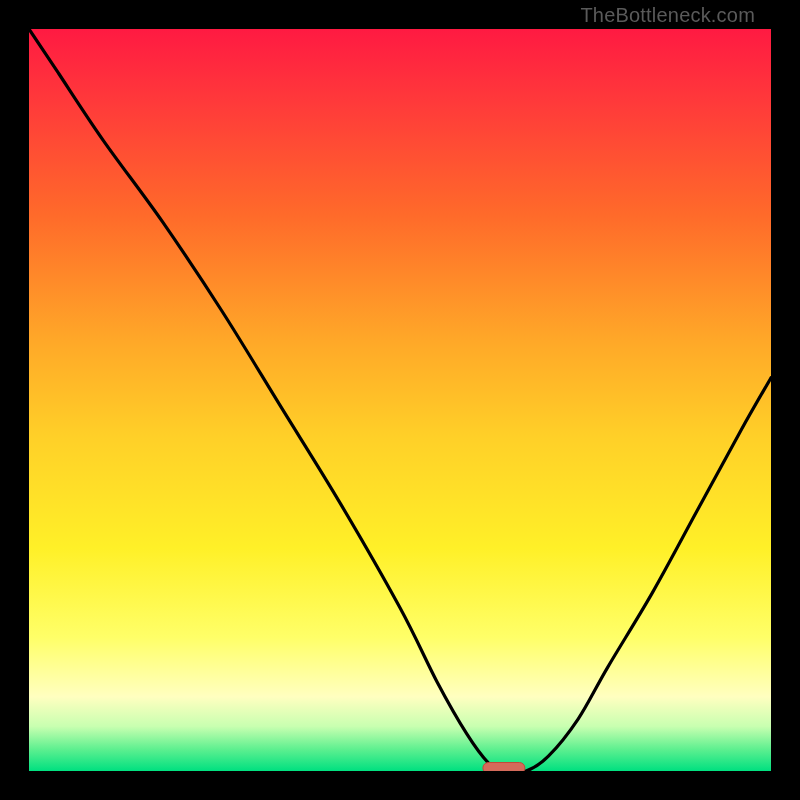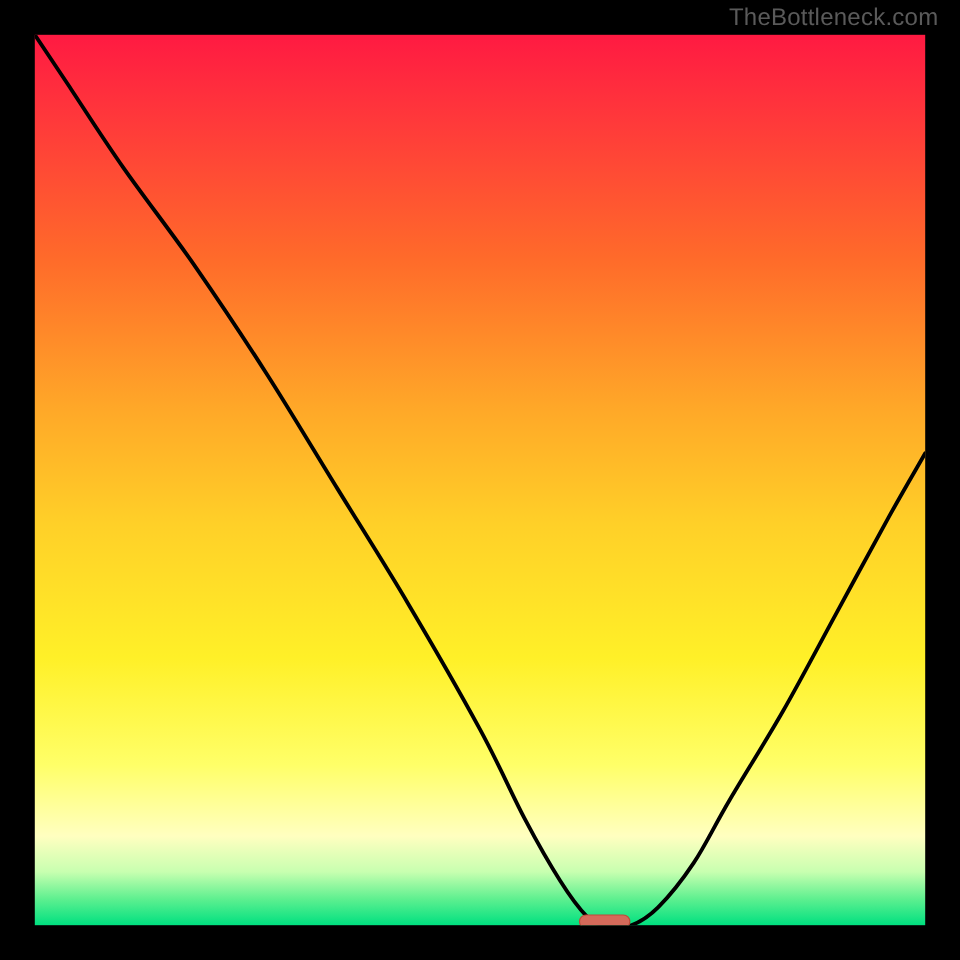--- a/index.html
+++ b/index.html
@@ -40,21 +40,21 @@
   .plot svg {
     position: absolute;
     left: 0;
     top: 0;
     width: 742px;
     height: 742px;
   }
   .watermark {
     position: absolute;
     top: 4px;
-    right: 18px;
+    right: 45px;
     color: #5a5a5a;
     font-size: 20px;
     font-weight: 500;
     letter-spacing: 0.2px;
     user-select: none;
   }
 </style>
 </head>
 <body>
 

